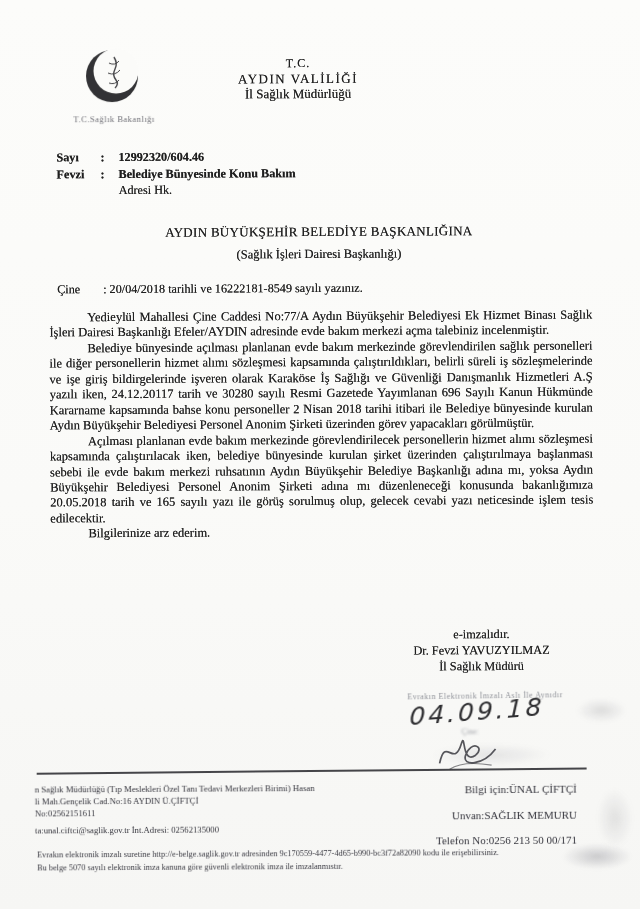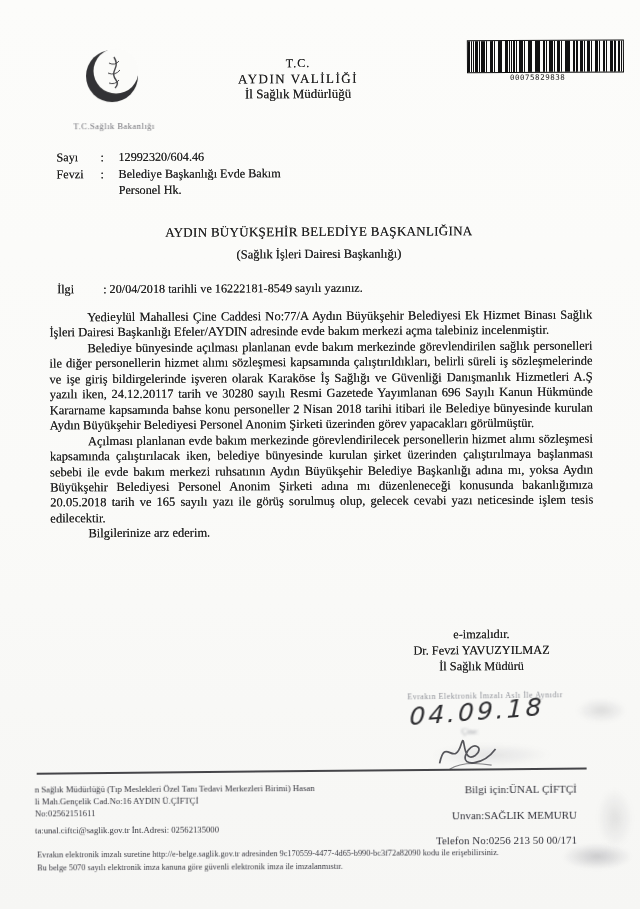--- a/index.html
+++ b/index.html
@@ -7,37 +7,37 @@
     position:relative;width:640px;height:909px;overflow:hidden;
     background:linear-gradient(180deg,#fcfcfa 0%,#fafaf8 55%,#f6f6f4 100%);
     font-family:"Liberation Serif", serif;
     color:#1f1f1f;
   }
   .tilt{position:absolute;inset:0;transform:rotate(-0.3deg);}
   .blurtxt{text-shadow:0 0 .5px rgba(40,40,40,.85);}
   
   .logo-wrap{position:absolute;left:56px;top:42px;width:120px;text-align:center;}
   .logo-svg{width:66px;height:64px;display:block;margin:0 auto;filter:blur(.4px);opacity:.88;}
-  .logo-caption{font-size:8.5px;color:#4c4c55;letter-spacing:.5px;filter:blur(.6px);opacity:.8;margin-top:14px;}
+  .logo-caption{font-size:8.5px;color:#4c4c55;letter-spacing:.5px;filter:blur(.6px);opacity:.8;margin-top:7px;}
   .header-center{position:absolute;left:180px;top:56px;width:240px;text-align:center;line-height:15px;}
   .hc1{font-size:12px;letter-spacing:1px;}
   .hc2{font-size:13px;letter-spacing:1.5px;}
   .hc3{font-size:13px;}
   .barcode-wrap{position:absolute;left:470px;top:42px;width:155px;}
   .barcode{
     height:31px;width:155px;
     background-image:
       repeating-linear-gradient(90deg,#101010 0 2px,transparent 2px 3px,#101010 3px 4px,transparent 4px 7px,#101010 7px 10px,transparent 10px 11px,#101010 11px 12px,transparent 12px 15px),
       repeating-linear-gradient(90deg,transparent 0 5px,#101010 5px 6px,transparent 6px 13px,#101010 13px 15px,transparent 15px 19px);
     outline:1px solid #0e0e0e;
   }
   .barcode-number{font-family:"DejaVu Sans Mono",monospace;font-size:7.5px;color:#222;margin:1px 0 0 42px;letter-spacing:.5px;}
   
   .meta{position:absolute;left:58px;top:148px;font-size:12.2px;line-height:16.5px;}
-  .meta-row{display:flex;}
+  .meta-row{display:flex;font-weight:bold;}
   .meta-label{width:44px;}
   .meta-colon{width:18px;}
   .meta-wrap2{margin-left:62px;}
   
   .addressee{position:absolute;left:100px;top:224px;width:440px;text-align:center;}
   .addr1{font-size:13px;letter-spacing:.3px;}
   .addr2{font-size:12.5px;margin-top:7px;}
   
   .ilgi{position:absolute;left:58px;top:281px;font-size:12.2px;display:flex;}
   .ilgi-label{width:46px;}
@@ -88,46 +88,42 @@
       </svg>
       <div class="logo-caption">T.C.Sağlık Bakanlığı</div>
     </div>
 
     <div class="header-center blurtxt">
       <div class="hc1">T.C.</div>
       <div class="hc2">AYDIN  VALİLİĞİ</div>
       <div class="hc3">İl Sağlık Müdürlüğü</div>
     </div>
 
-    <div class="barcode-wrap">
-      <div class="barcode"></div>
-      <div class="barcode-number">00075829838</div>
-    </div>
 
     <div class="meta blurtxt">
       <div class="meta-row">
         <span class="meta-label">Sayı</span>
         <span class="meta-colon">:</span>
         <span>12992320/604.46</span>
       </div>
       <div class="meta-row">
         <span class="meta-label">Fevzi</span>
         <span class="meta-colon">:</span>
-        <span>Belediye Başkanlığı Evde Bakım</span>
+        <span>Belediye Bünyesinde Konu Bakım</span>
       </div>
-      <div class="meta-wrap2">Personel Hk.</div>
+      <div class="meta-wrap2">Adresi Hk.</div>
     </div>
 
     <div class="addressee blurtxt">
       <div class="addr1">AYDIN BÜYÜKŞEHİR BELEDİYE BAŞKANLIĞINA</div>
       <div class="addr2">(Sağlık İşleri Dairesi Başkanlığı)</div>
     </div>
 
     <div class="ilgi blurtxt">
-      <span class="ilgi-label">İlgi</span>
+      <span class="ilgi-label">Çine</span>
       <span>: 20/04/2018 tarihli ve 16222181-8549 sayılı yazınız.</span>
     </div>
 
     <div class="body-text blurtxt">
       <p>Yedieylül Mahallesi Çine Caddesi No:77/A Aydın Büyükşehir Belediyesi Ek Hizmet Binası Sağlık İşleri Dairesi Başkanlığı Efeler/AYDIN adresinde evde bakım merkezi açma talebiniz incelenmiştir.</p>
       <p>Belediye bünyesinde açılması planlanan evde bakım merkezinde görevlendirilen sağlık personelleri ile diğer personellerin hizmet alımı sözleşmesi kapsamında çalıştırıldıkları, belirli süreli iş sözleşmelerinde ve işe giriş bildirgelerinde işveren olarak Karaköse İş Sağlığı ve Güvenliği Danışmanlık Hizmetleri A.Ş yazılı iken, 24.12.20117 tarih ve 30280 sayılı Resmi Gazetede Yayımlanan 696 Sayılı Kanun Hükmünde Kararname kapsamında bahse konu personeller 2 Nisan 2018 tarihi itibari ile Belediye bünyesinde kurulan Aydın Büyükşehir Belediyesi Personel Anonim Şirketi üzerinden görev yapacakları görülmüştür.</p>
       <p>Açılması planlanan evde bakım merkezinde görevlendirilecek personellerin hizmet alımı sözleşmesi kapsamında çalıştırılacak iken, belediye bünyesinde kurulan şirket üzerinden çalıştırılmaya başlanması sebebi ile evde bakım merkezi ruhsatının Aydın Büyükşehir Belediye Başkanlığı adına mı, yoksa Aydın Büyükşehir Belediyesi Personel Anonim Şirketi adına mı düzenleneceği konusunda bakanlığımıza 20.05.2018 tarih ve 165 sayılı yazı ile görüş sorulmuş olup, gelecek cevabi yazı neticesinde işlem tesis edilecektir.</p>
       <p class="closing">Bilgilerinize arz ederim.</p>
     </div>
 

